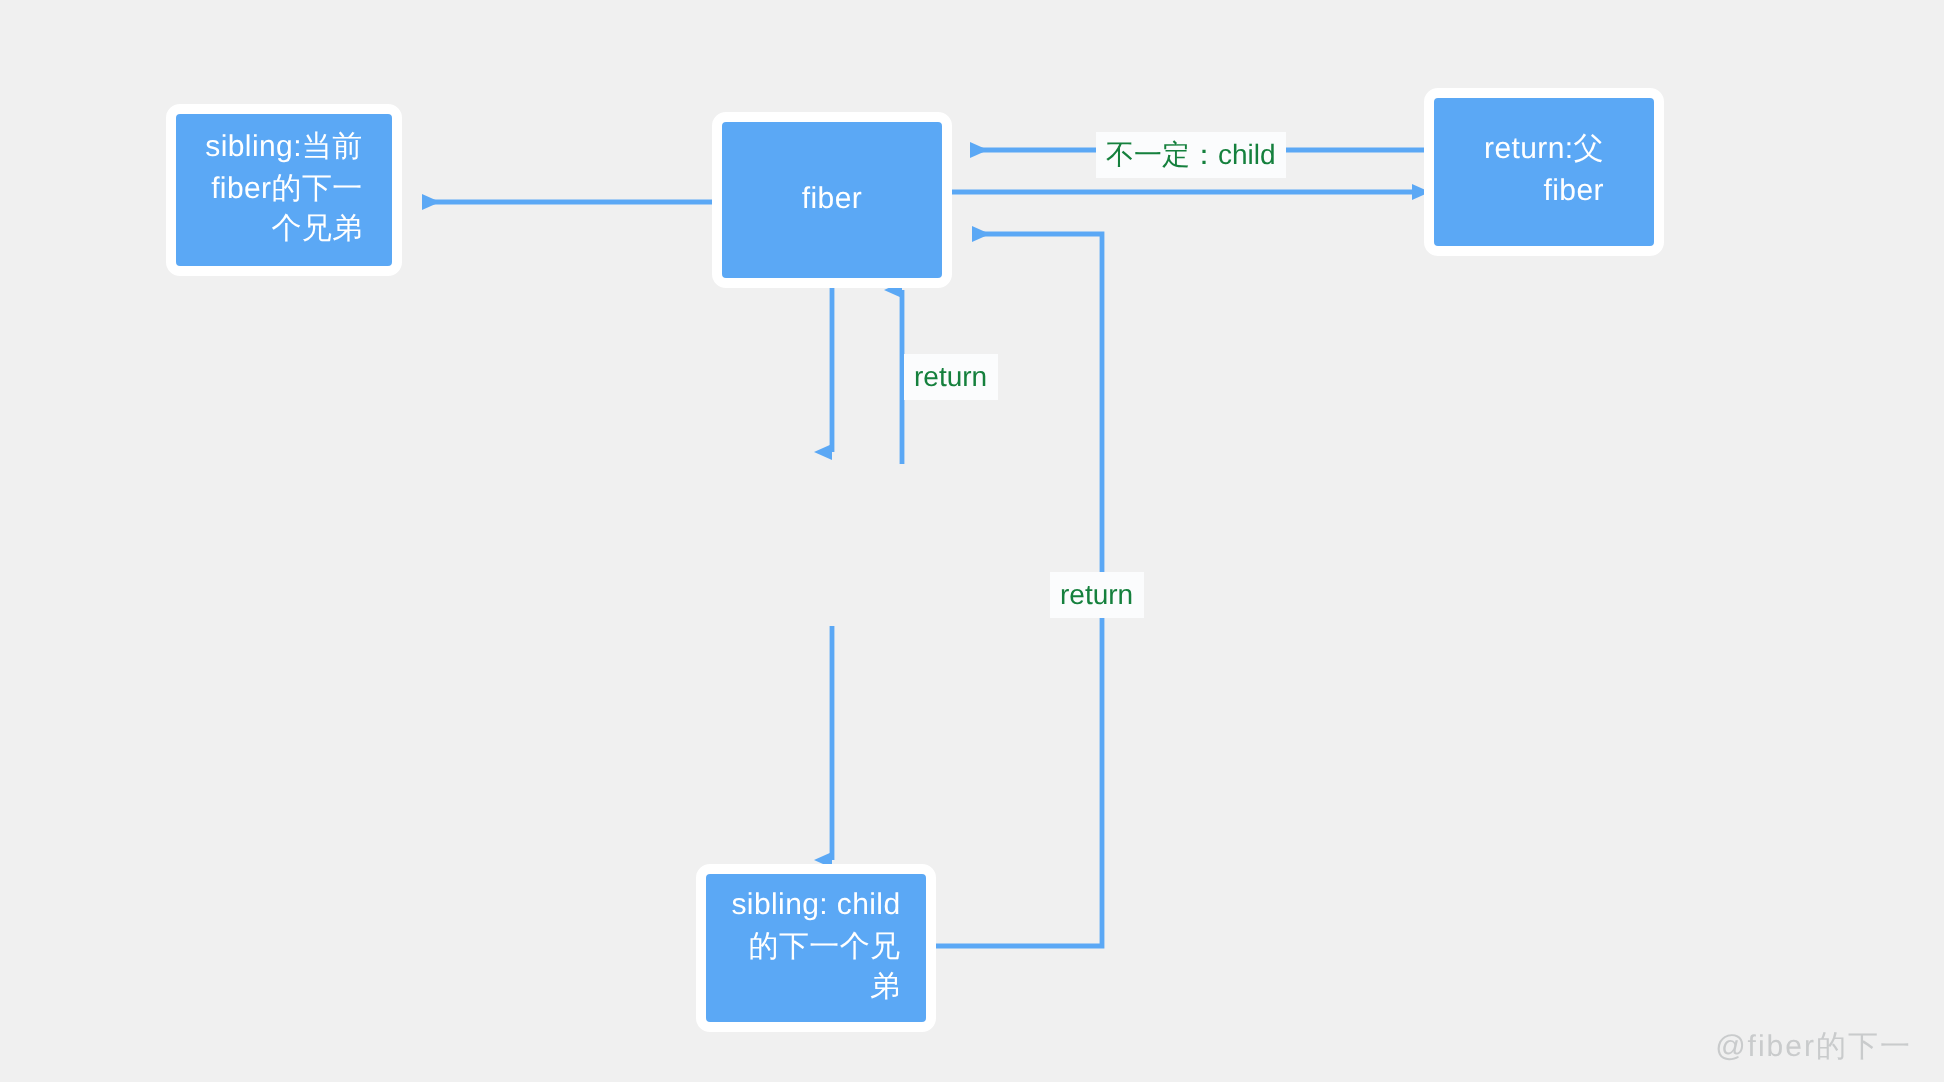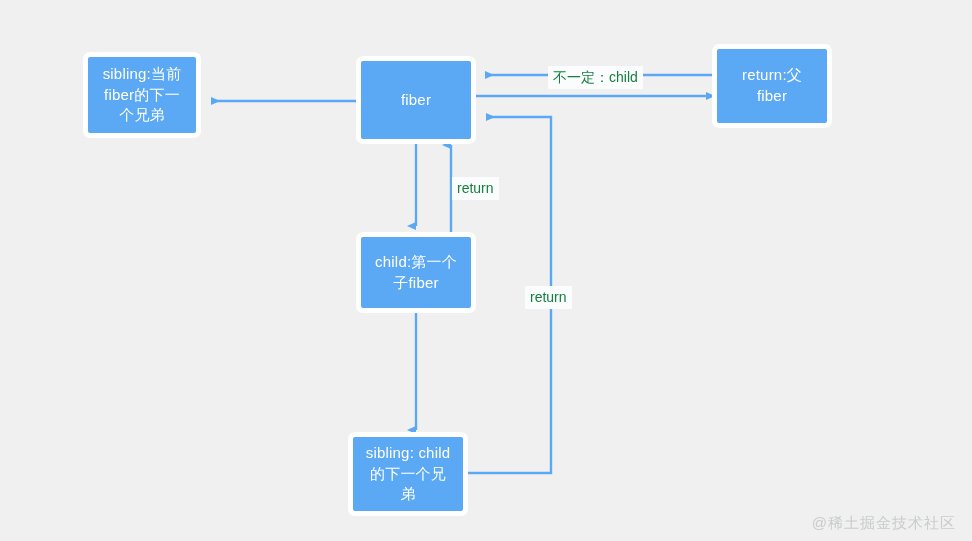--- a/index.html
+++ b/index.html
@@ -26,21 +26,21 @@
   .node {
     position: absolute;
     box-sizing: border-box;
     background: #5ba8f5;
     border: 5px solid #ffffff;
     border-radius: 7px;
     color: #ffffff;
     display: flex;
     align-items: center;
     justify-content: center;
-    text-align: center;
+    text-align: right;
     line-height: 1.38;
     font-size: 15px;
     letter-spacing: 0.2px;
     z-index: 3;
     user-select: none;
   }
   .node-label {
     display: block;
     padding: 0 6px;
     white-space: pre-line;
@@ -125,32 +125,28 @@
 
   <div class="node" style="left:356px; top:56px; width:120px; height:88px;">
     <span class="node-label">fiber</span>
   </div>
 
   <div class="node" style="left:712px; top:44px; width:120px; height:84px;">
     <span class="node-label">return:父
 fiber</span>
   </div>
 
-  <div class="node" style="left:356px; top:232px; width:120px; height:81px;">
-    <span class="node-label">child:第一个
-子fiber</span>
-  </div>
 
   <div class="node" style="left:348px; top:432px; width:120px; height:84px;">
     <span class="node-label">sibling: child
 的下一个兄
 弟</span>
   </div>
 
   <div class="edge-label" style="left:548px; top:66px;">不一定：child</div>
 
   <div class="edge-label" style="left:452px; top:177px;">return</div>
 
   <div class="edge-label" style="left:525px; top:286px;">return</div>
 
-  <div class="watermark">@稀土掘金技术社区</div>
+  <div class="watermark">@fiber的下一</div>
 
 </div>
 
 </body></html>

